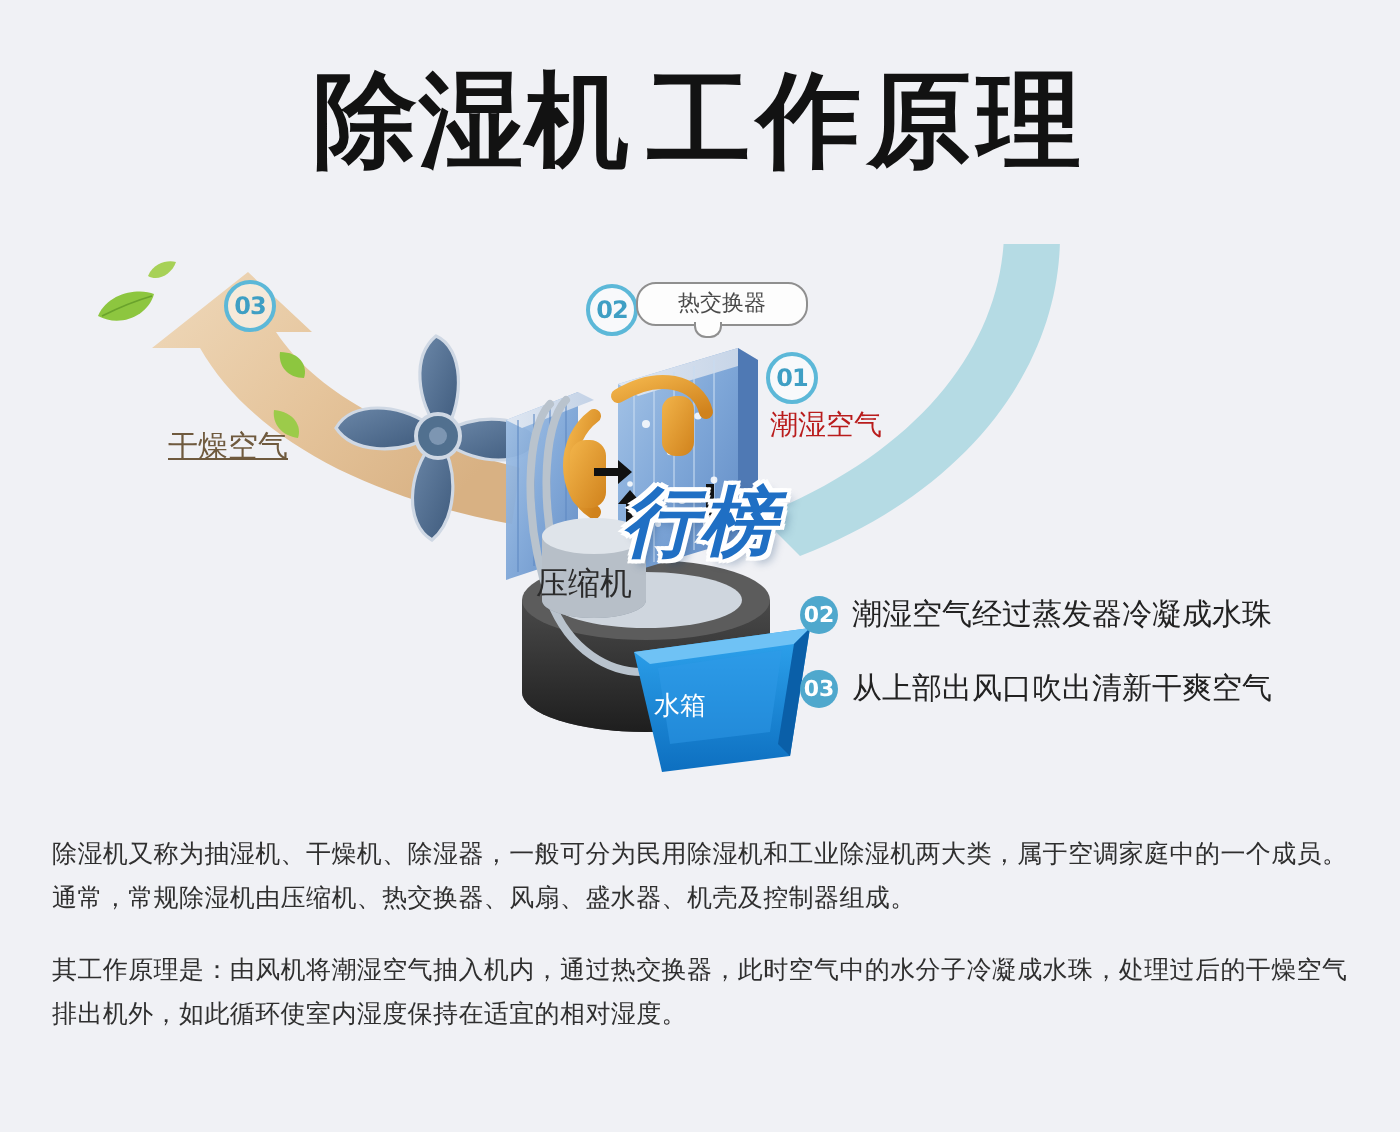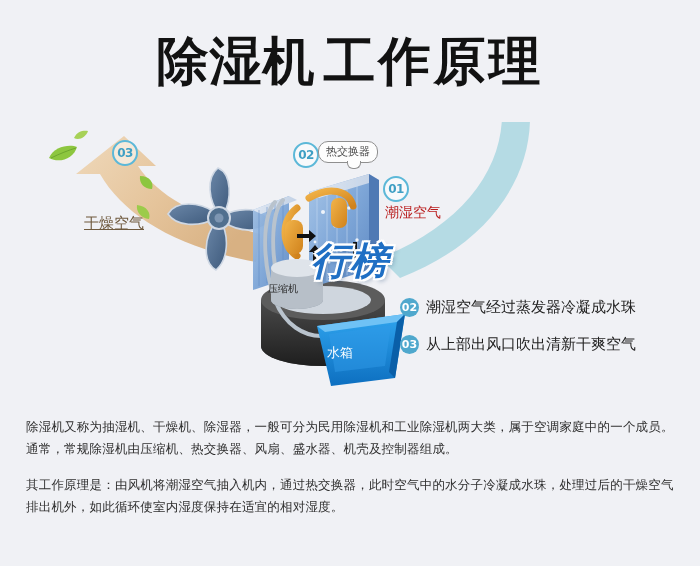--- a/index.html
+++ b/index.html
@@ -116,21 +116,21 @@
     letter-spacing: -0.5px;
   }
   .badge-03 { left: 112px; top: 18px; }
   .badge-02 { left: 293px; top: 20px; }
   .badge-01 { left: 383px; top: 54px; }
 
   .callout {
     position: absolute;
     left: 318px;
     top: 19px;
-    padding: 2px 7px 3px;
+    padding: 2px 20px 3px;
     border: 1px solid #8f8f8f;
     border-radius: 10px;
     background: #fdfdfd;
     font-size: 11px;
     color: #4a4a4a;
     white-space: nowrap;
     font-family: "DejaVu Sans", "Liberation Sans", sans-serif;
   }
   .callout::after {
     content: "";
@@ -147,21 +147,21 @@
   }
 
   .lbl {
     position: absolute;
     font-size: 13px;
     white-space: nowrap;
     font-family: "DejaVu Sans", "Liberation Sans", sans-serif;
   }
   .lbl-dry   { left: 84px;  top: 92px;  color: #6f5a3e; font-size: 15px; text-decoration: underline; }
   .lbl-moist { left: 385px; top: 82px;  color: #b91c1c; font-size: 14px; }
-  .lbl-comp  { left: 268px; top: 160px; color: #2b2b2b; font-size: 10px; }
+  .lbl-comp  { left: 268px; top: 160px; color: #2b2b2b; font-size: 16px; }
   .lbl-tank  { left: 327px; top: 222px; color: #ffffff; font-size: 13px; }
 
   
   .bullets {
     position: absolute;
     left: 400px;
     top: 298px;
     width: 295px;
   }
   .bullet-row {

